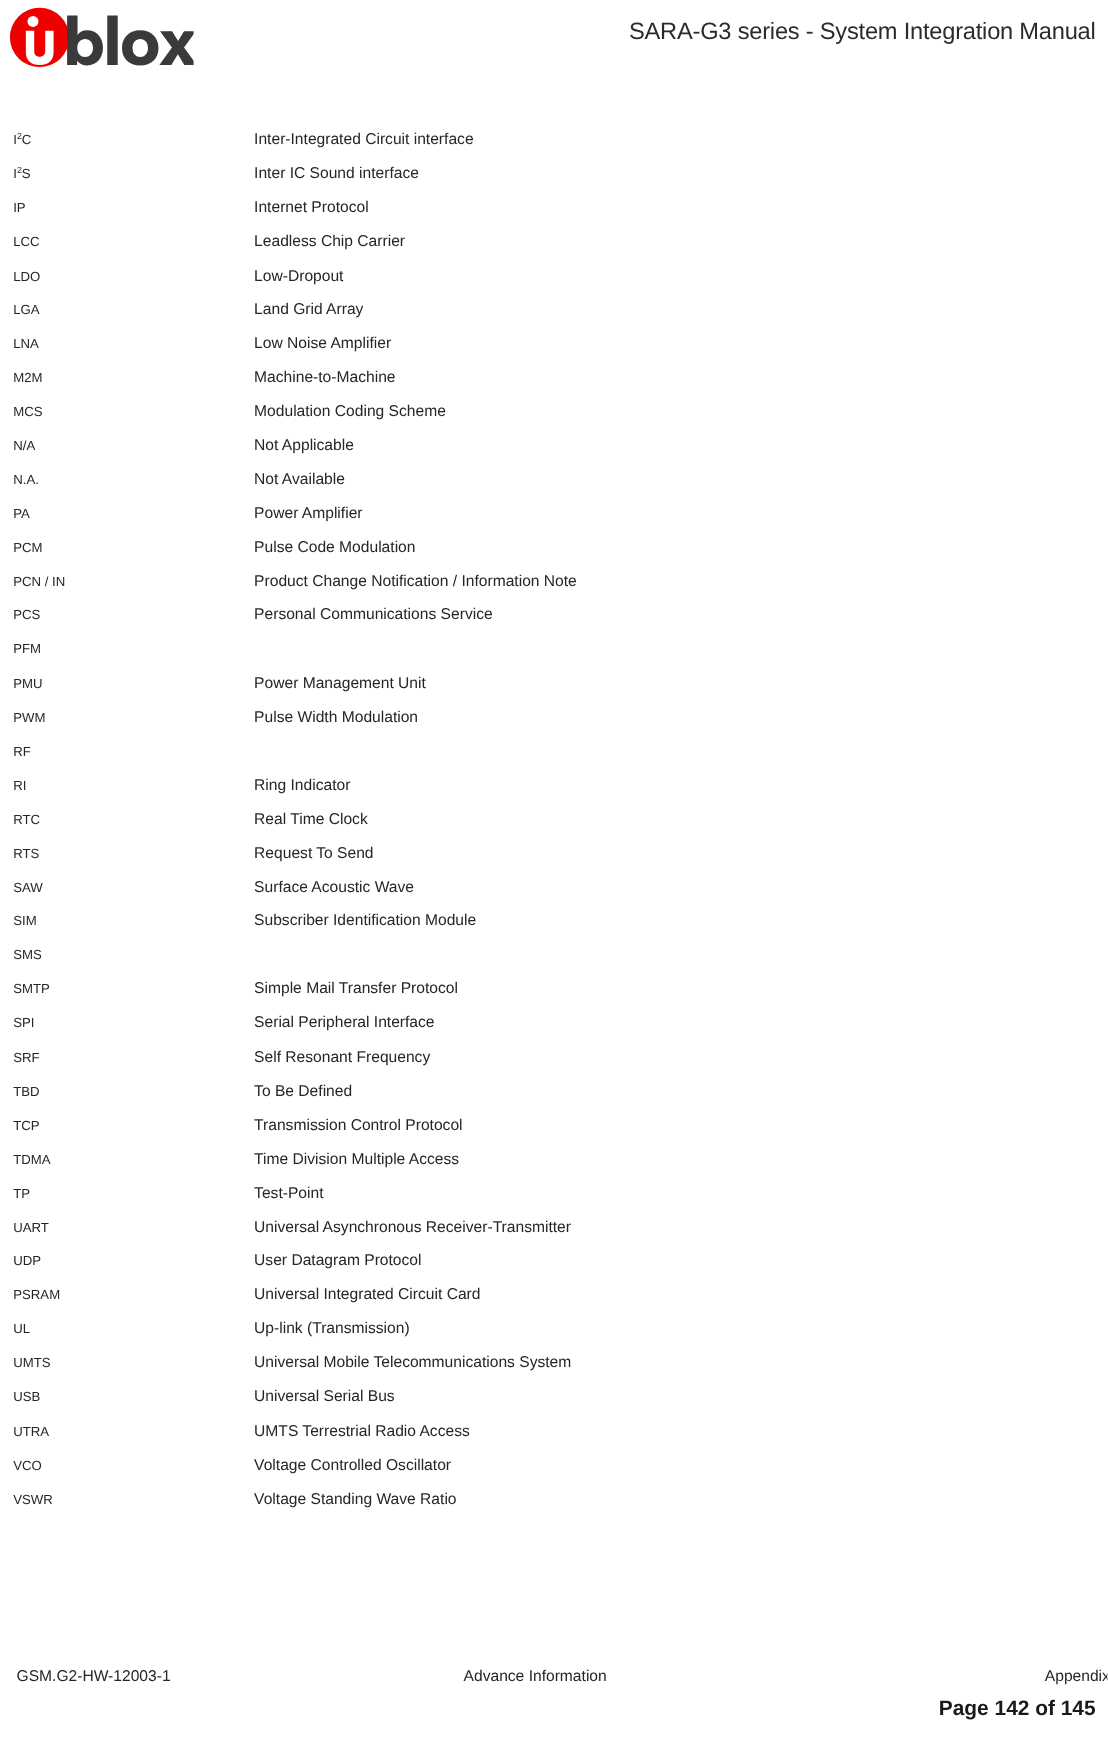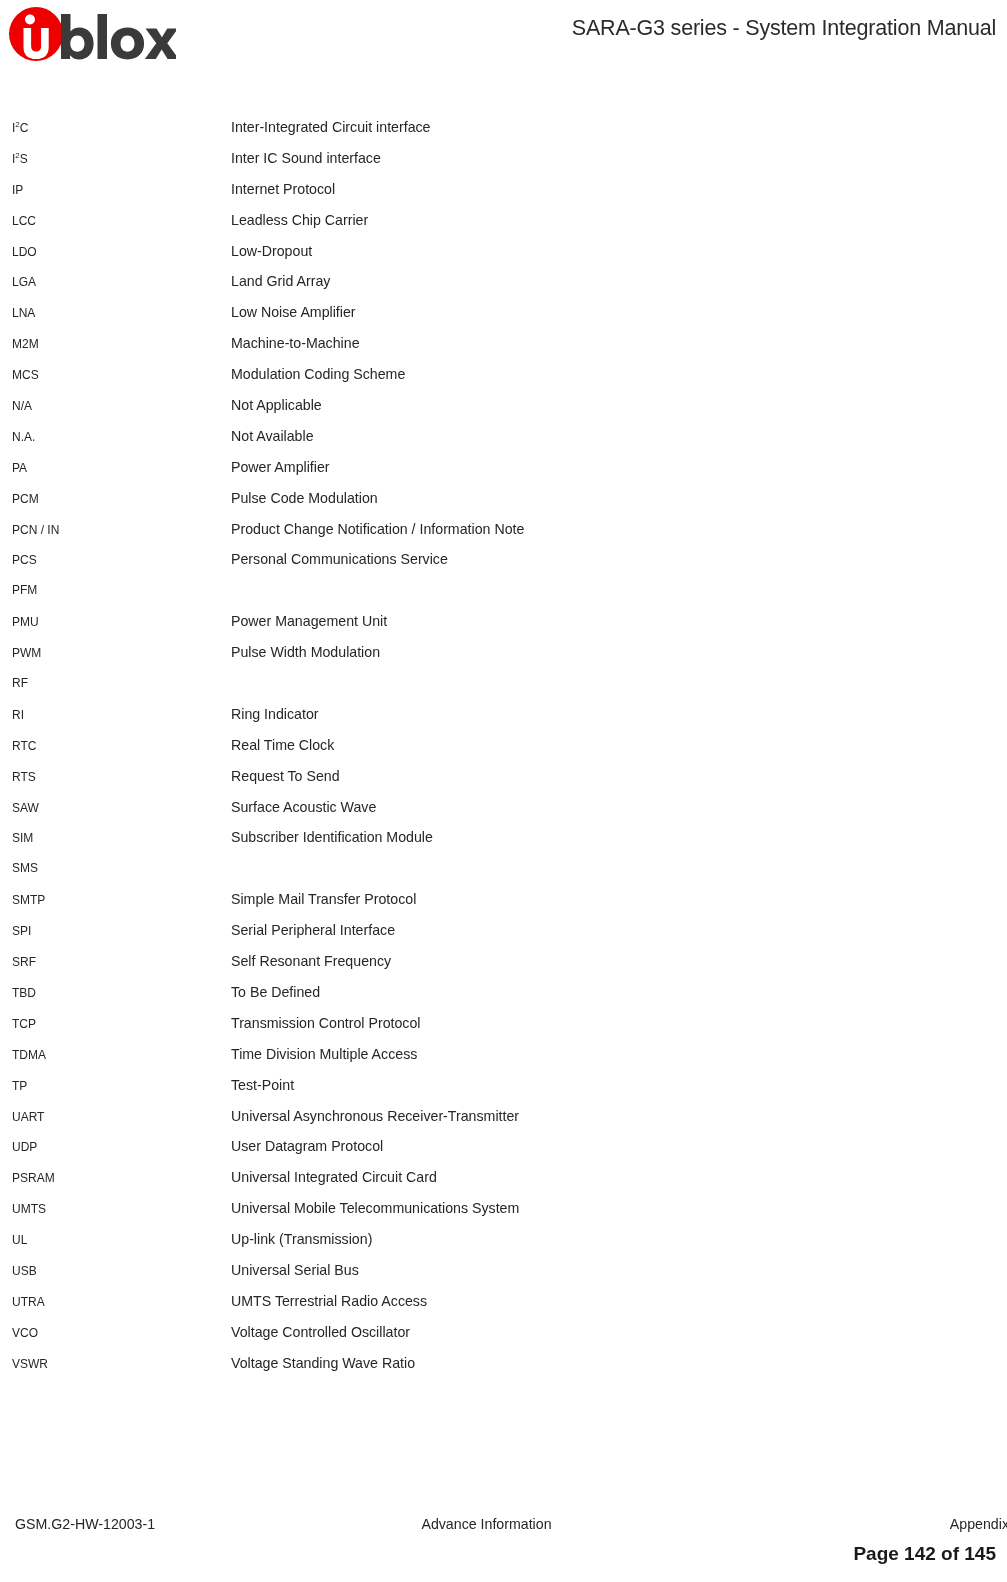--- a/index.html
+++ b/index.html
@@ -301,26 +301,26 @@
       </div>
       <div class="glossary-row">
         <div class="term">UDP</div>
         <div class="definition">User Datagram Protocol</div>
       </div>
       <div class="glossary-row">
         <div class="term">PSRAM</div>
         <div class="definition">Universal Integrated Circuit Card</div>
       </div>
       <div class="glossary-row">
+        <div class="term">UL</div>
+        <div class="definition">Up-link (Transmission)</div>
+      </div>
+      <div class="glossary-row">
         <div class="term">UMTS</div>
         <div class="definition">Universal Mobile Telecommunications System</div>
-      </div>
-      <div class="glossary-row">
-        <div class="term">UL</div>
-        <div class="definition">Up-link (Transmission)</div>
       </div>
       <div class="glossary-row">
         <div class="term">USB</div>
         <div class="definition">Universal Serial Bus</div>
       </div>
       <div class="glossary-row">
         <div class="term">UTRA</div>
         <div class="definition">UMTS Terrestrial Radio Access</div>
       </div>
       <div class="glossary-row">

